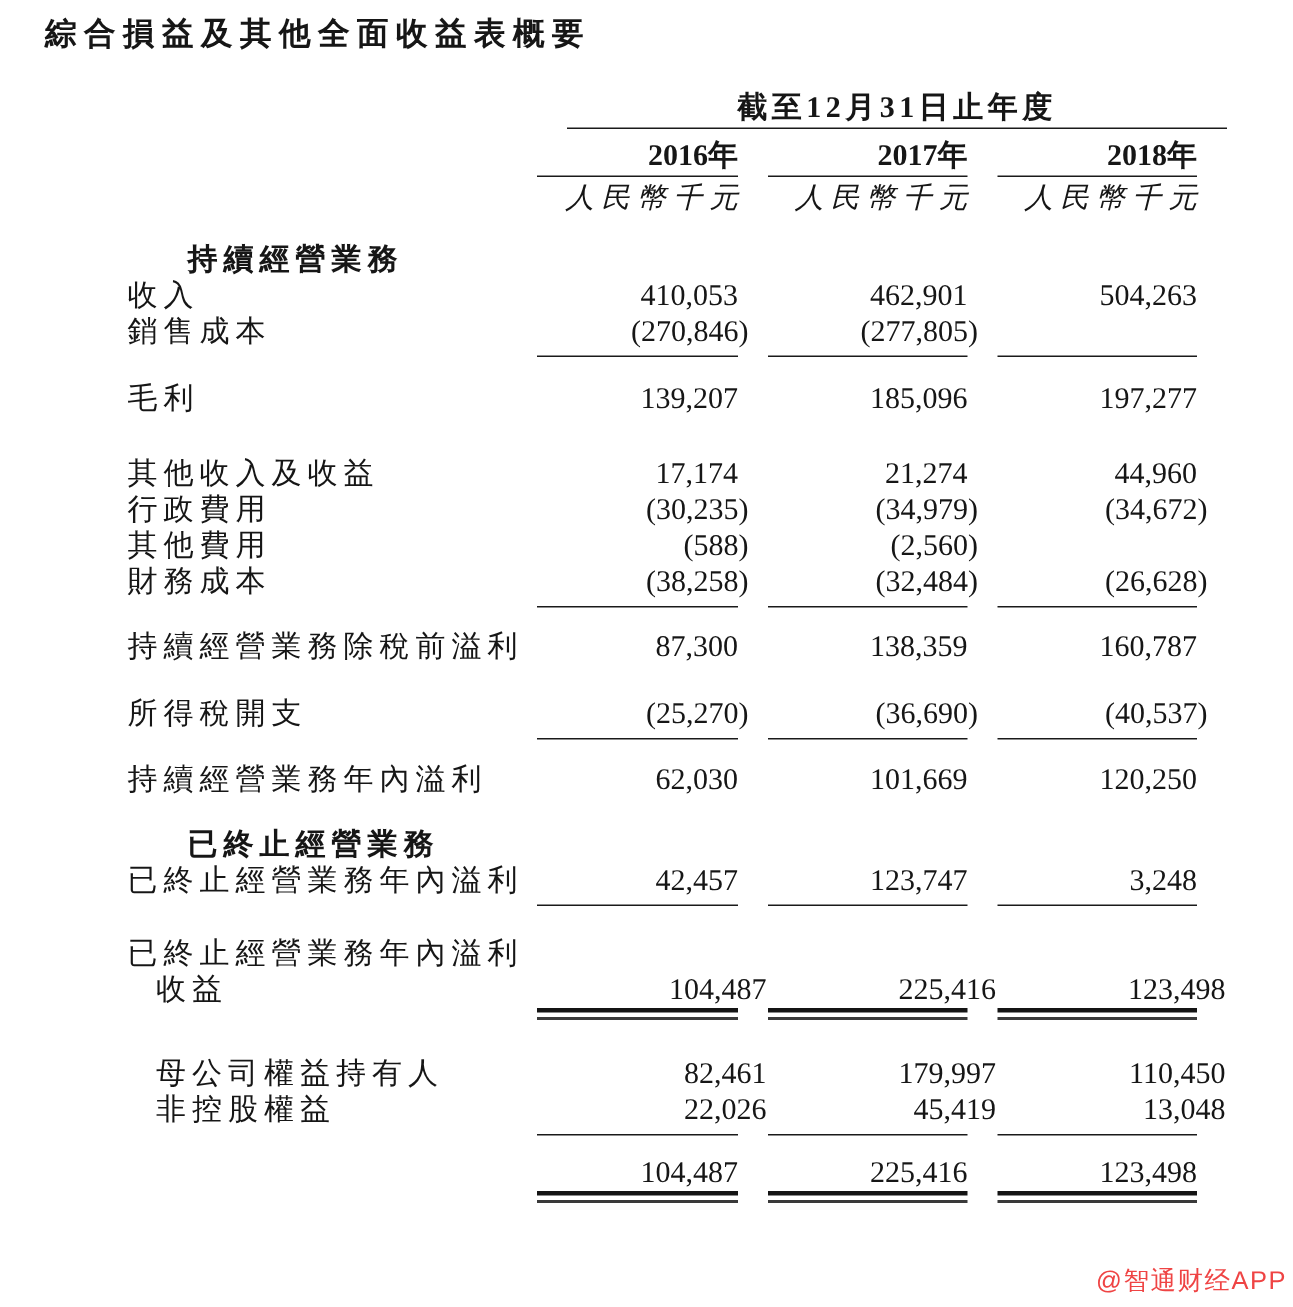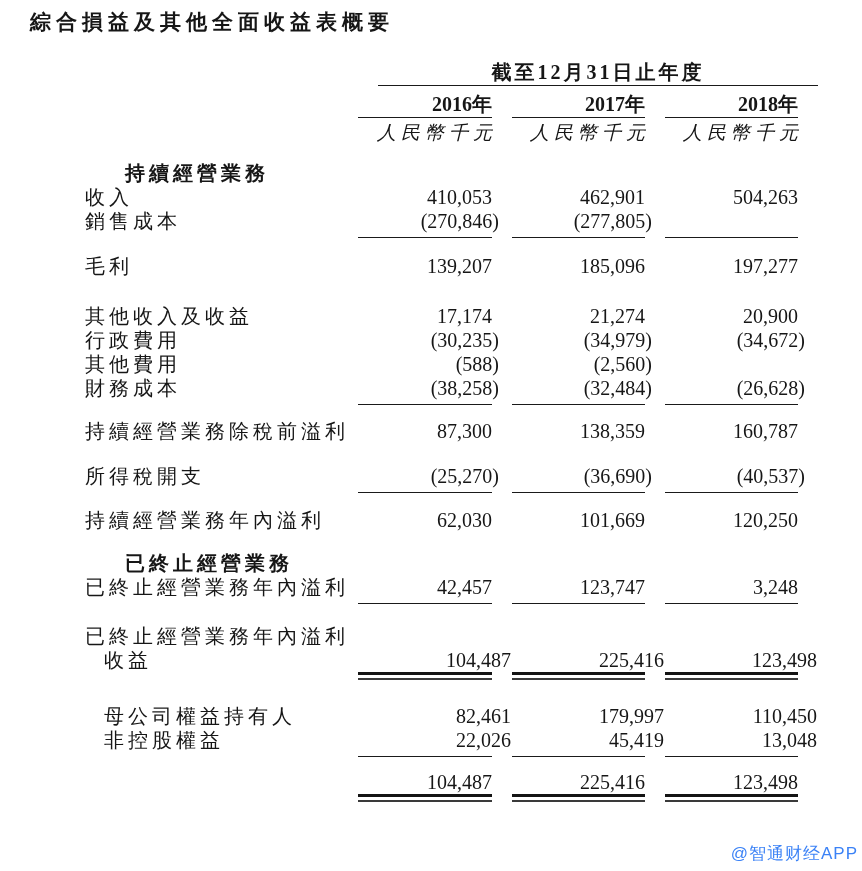--- a/index.html
+++ b/index.html
@@ -37,21 +37,21 @@
   .label{letter-spacing:4px;font-size:20px;}
   .sec{font-weight:bold;margin-left:40px;}
   .indent{padding-left:19px;}
   .neg{display:inline-block;margin-right:-7px;}
   .rulerow .vc{height:4px;border-bottom:1.5px solid #1a1a1a;}
   .drulerow .vc{height:3px;border-top:3px solid #141414;border-bottom:2px solid #3a3a3a;}
   .gap{width:100%;}
   .watermark{
     position:absolute;right:4px;bottom:6px;
     font-family:"Liberation Sans","DejaVu Sans",sans-serif;
-    font-size:17px;letter-spacing:1px;color:#3b82f6;
+    font-size:17px;letter-spacing:1px;color:#ef4444;
     text-shadow:0 1px 0 #ffffff;
   }
 </style>
 </head>
 <body>
 
 <div class="sheet">
 
   <div class="title">綜合損益及其他全面收益表概要</div>
 
@@ -106,21 +106,21 @@
           <div class="lblc label">毛利</div>
           <div class="vc first"><span>139,207</span></div>
           <div class="vc"><span>185,096</span></div>
           <div class="vc"><span>197,277</span></div>
         </div>
         <div class="row gap" style="height: 26px;"></div>
         <div class="row r">
           <div class="lblc label">其他收入及收益</div>
           <div class="vc first"><span>17,174</span></div>
           <div class="vc"><span>21,274</span></div>
-          <div class="vc"><span>20,900</span></div>
+          <div class="vc"><span>44,960</span></div>
         </div>
         <div class="row r">
           <div class="lblc label">行政費用</div>
           <div class="vc first"><span class="neg">(30,235)</span></div>
           <div class="vc"><span class="neg">(34,979)</span></div>
           <div class="vc"><span class="neg">(34,672)</span></div>
         </div>
         <div class="row r">
           <div class="lblc label">其他費用</div>
           <div class="vc first"><span class="neg">(588)</span></div>

